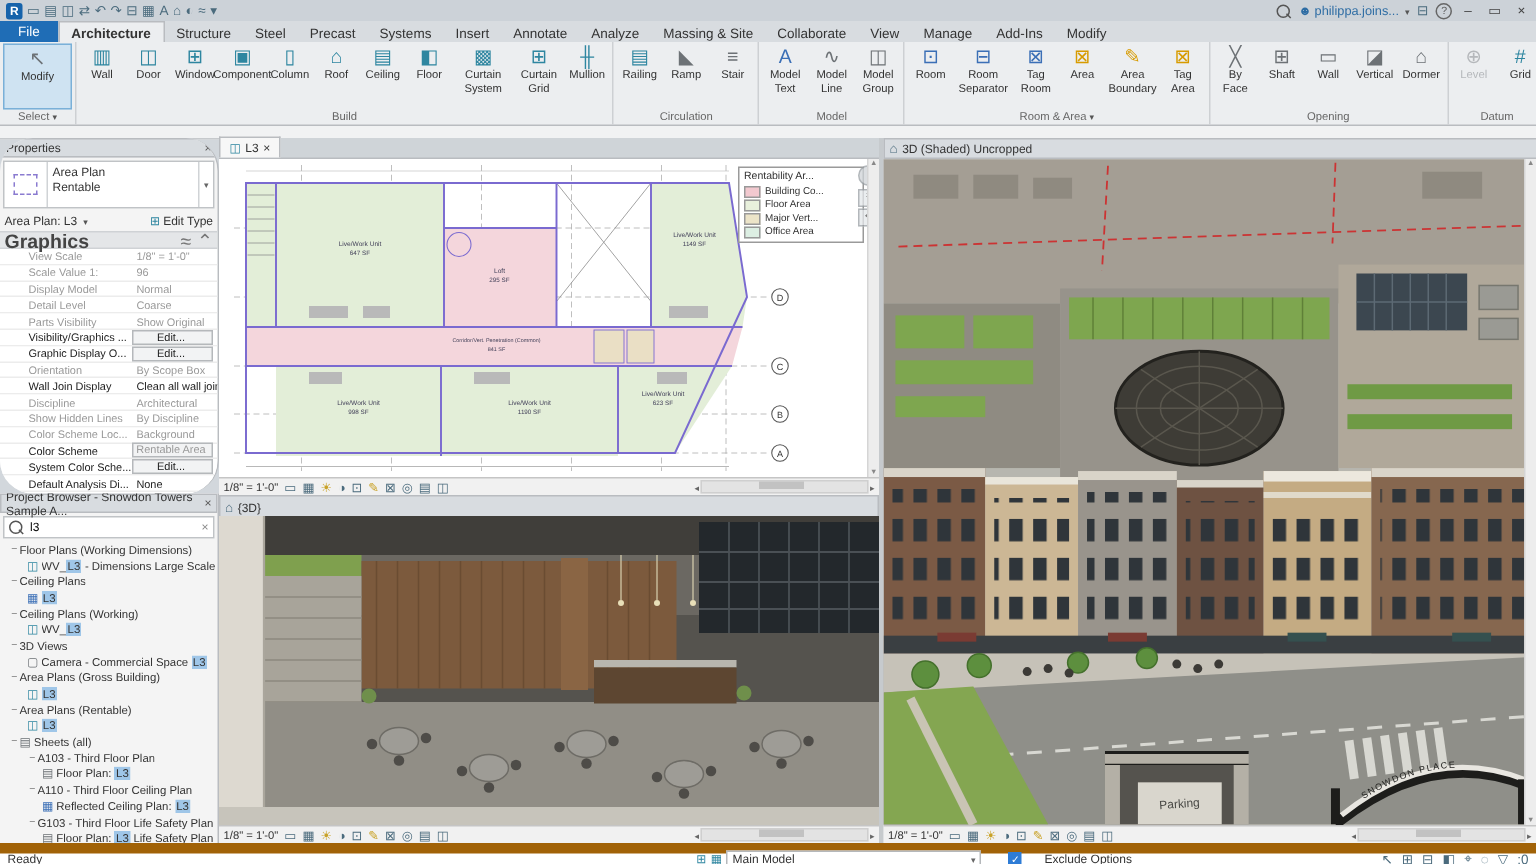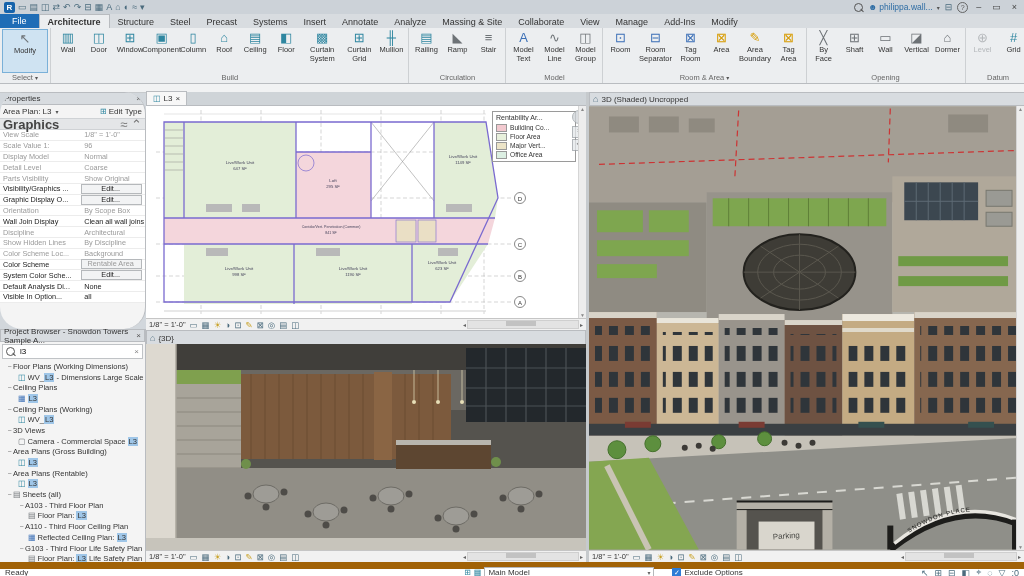--- a/index.html
+++ b/index.html
@@ -42,21 +42,21 @@
   #typesel{display:flex;border:1px solid #c0c3c6;background:#fff;margin:2px;height:30px;}
   #typesel .thumb{width:28px;border-right:1px solid #d0d3d6;display:flex;align-items:center;justify-content:center;}
   #typesel .thumb i{width:14px;height:12px;border:1px dashed #8a7bd0;display:block;}
   #typesel .tname{flex:1;padding:2px 3px;font-size:8px;line-height:10px;}
   #typesel .dd{width:9px;border-left:1px solid #d0d3d6;display:flex;align-items:center;justify-content:center;color:#666;font-size:6px;}
   #instrow{display:flex;align-items:center;height:13px;padding:0 3px;font-size:8px;gap:2px;}
   #instrow .et{margin-left:auto;display:flex;align-items:center;gap:2px;color:#333;}
   .sechead{height:10px;background:#e4e6e8;border-top:1px solid #cfd2d5;border-bottom:1px solid #cfd2d5;display:flex;align-items:center;padding:0 3px;font-size:13px;font-weight:bold;color:#444;}
   .sechead .rt{margin-left:auto;color:#777;font-weight:normal;}
   .prow{display:flex;height:9.8px;align-items:center;border-bottom:1px solid #ececec;background:#fff;}
-  .pn{width:58%;padding-left:3px;font-size:7.3px;color:#222;white-space:nowrap;overflow:hidden;}
+  .pn{width:58%;padding-left:19px;font-size:7.3px;color:#222;white-space:nowrap;overflow:hidden;}
   .pv{width:42%;font-size:7.3px;color:#222;white-space:nowrap;overflow:hidden;padding-right:2px;}
   .pv.gray,.pn.gray{color:#9a9a9a;}
   .pv.btn{border:1px solid #b5b8bb;background:#f2f3f4;text-align:center;height:8px;line-height:8px;margin-right:3px;}
   #pb{top:329px;left:0;width:146px;height:233px;background:#f4f4f4;border-right:1px solid #b9bcc0;box-sizing:border-box;overflow:hidden;}
   #pbsearch{display:flex;align-items:center;margin:2px;height:13px;background:#fff;border:1px solid #c0c3c6;padding:0 3px;gap:3px;}
   #pbsearch input{border:none;outline:none;flex:1;font-size:8px;font-family:"Liberation Sans",sans-serif;width:90px;}
   #pbsearch .x{color:#888;font-size:8px;}
   .titem{display:flex;align-items:center;height:10.7px;font-size:7.6px;white-space:nowrap;overflow:hidden;}
   .titem .tw{width:7px;color:#777;font-size:7px;text-align:center;}
   .titem .ti{font-size:8px;margin-right:2px;}
@@ -120,21 +120,21 @@
   <span class="qat">▦</span>
   <span class="qat">A</span>
   <span class="qat">⌂</span>
   <span class="qat">◐</span>
   <span class="qat">≈</span>
   <span class="qat">▾</span>
   <div id="tb-right">
     <span class="srch-ico"></span>
     <span class="usr">
         <span>☻</span>
-        <span>philippa.wall...</span>
+        <span>philippa.joins...</span>
         <span class="caret"></span>
       </span>
     <span class="qat">⊟</span>
     <span class="helpc">?</span>
     <span class="winbtn">–</span>
     <span class="winbtn">▭</span>
     <span class="winbtn">×</span>
   </div>
 </div>
 
@@ -318,20 +318,27 @@
   </div>
 
 </div>
 <div id="optionsbar" class="abs"></div>
 
 <div id="props" class="abs">
   <div class="dockhead">
       <span>Properties</span>
       <span class="x">×</span>
     </div>
+  <div id="typesel">
+    <span class="thumb">
+        <i></i>
+      </span>
+    <span class="tname"><span>Area Plan</span><br><span>Rentable</span></span>
+    <span class="dd">▾</span>
+  </div>
   <div id="instrow">
     <span>Area Plan: L3</span>
       <span class="caret"></span>
     <span class="et">
         <span class="c-teal">⊞</span>
         <span>Edit Type</span>
       </span>
   </div>
   <div class="sechead">
       <span>Graphics</span>
@@ -931,21 +938,21 @@
 <div id="statusbar" class="abs">
   <span>Ready</span>
   <span id="ws">
     <span class="ic c-teal">⊞</span>
     <span class="ic c-teal">▦</span>
     <span id="wsbox">
         <span>Main Model</span>
         <span class="cr">▾</span>
       </span>
   </span>
-  <span style="display:flex;align-items:flex-end;gap:3px;margin-left:12px;">
+  <span style="display:flex;align-items:flex-end;gap:15px;margin-left:12px;">
     <span class="cb"></span>
     <span>Exclude Options</span>
   </span>
   <span id="sb-icons">
     <span>↖</span>
     <span>⊞</span>
     <span>⊟</span>
     <span>◧</span>
     <span>⌖</span>
     <span>◌</span>

